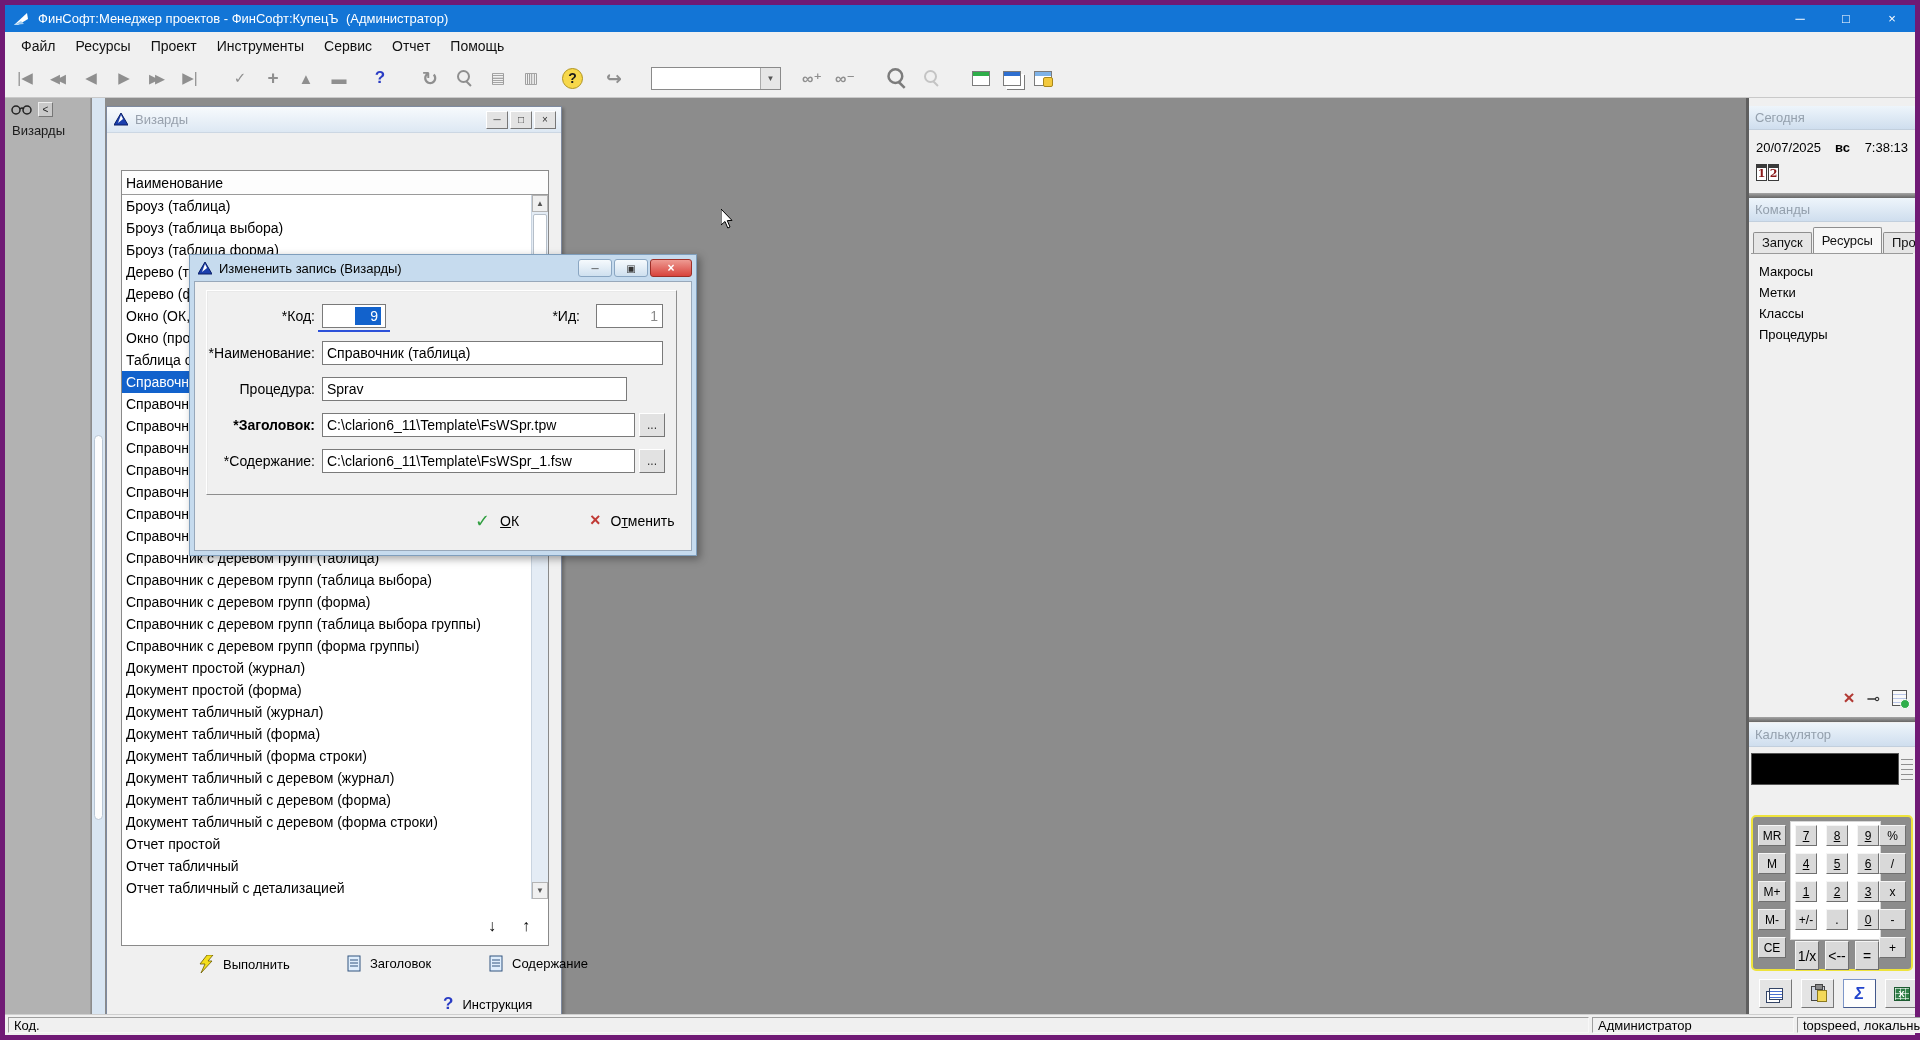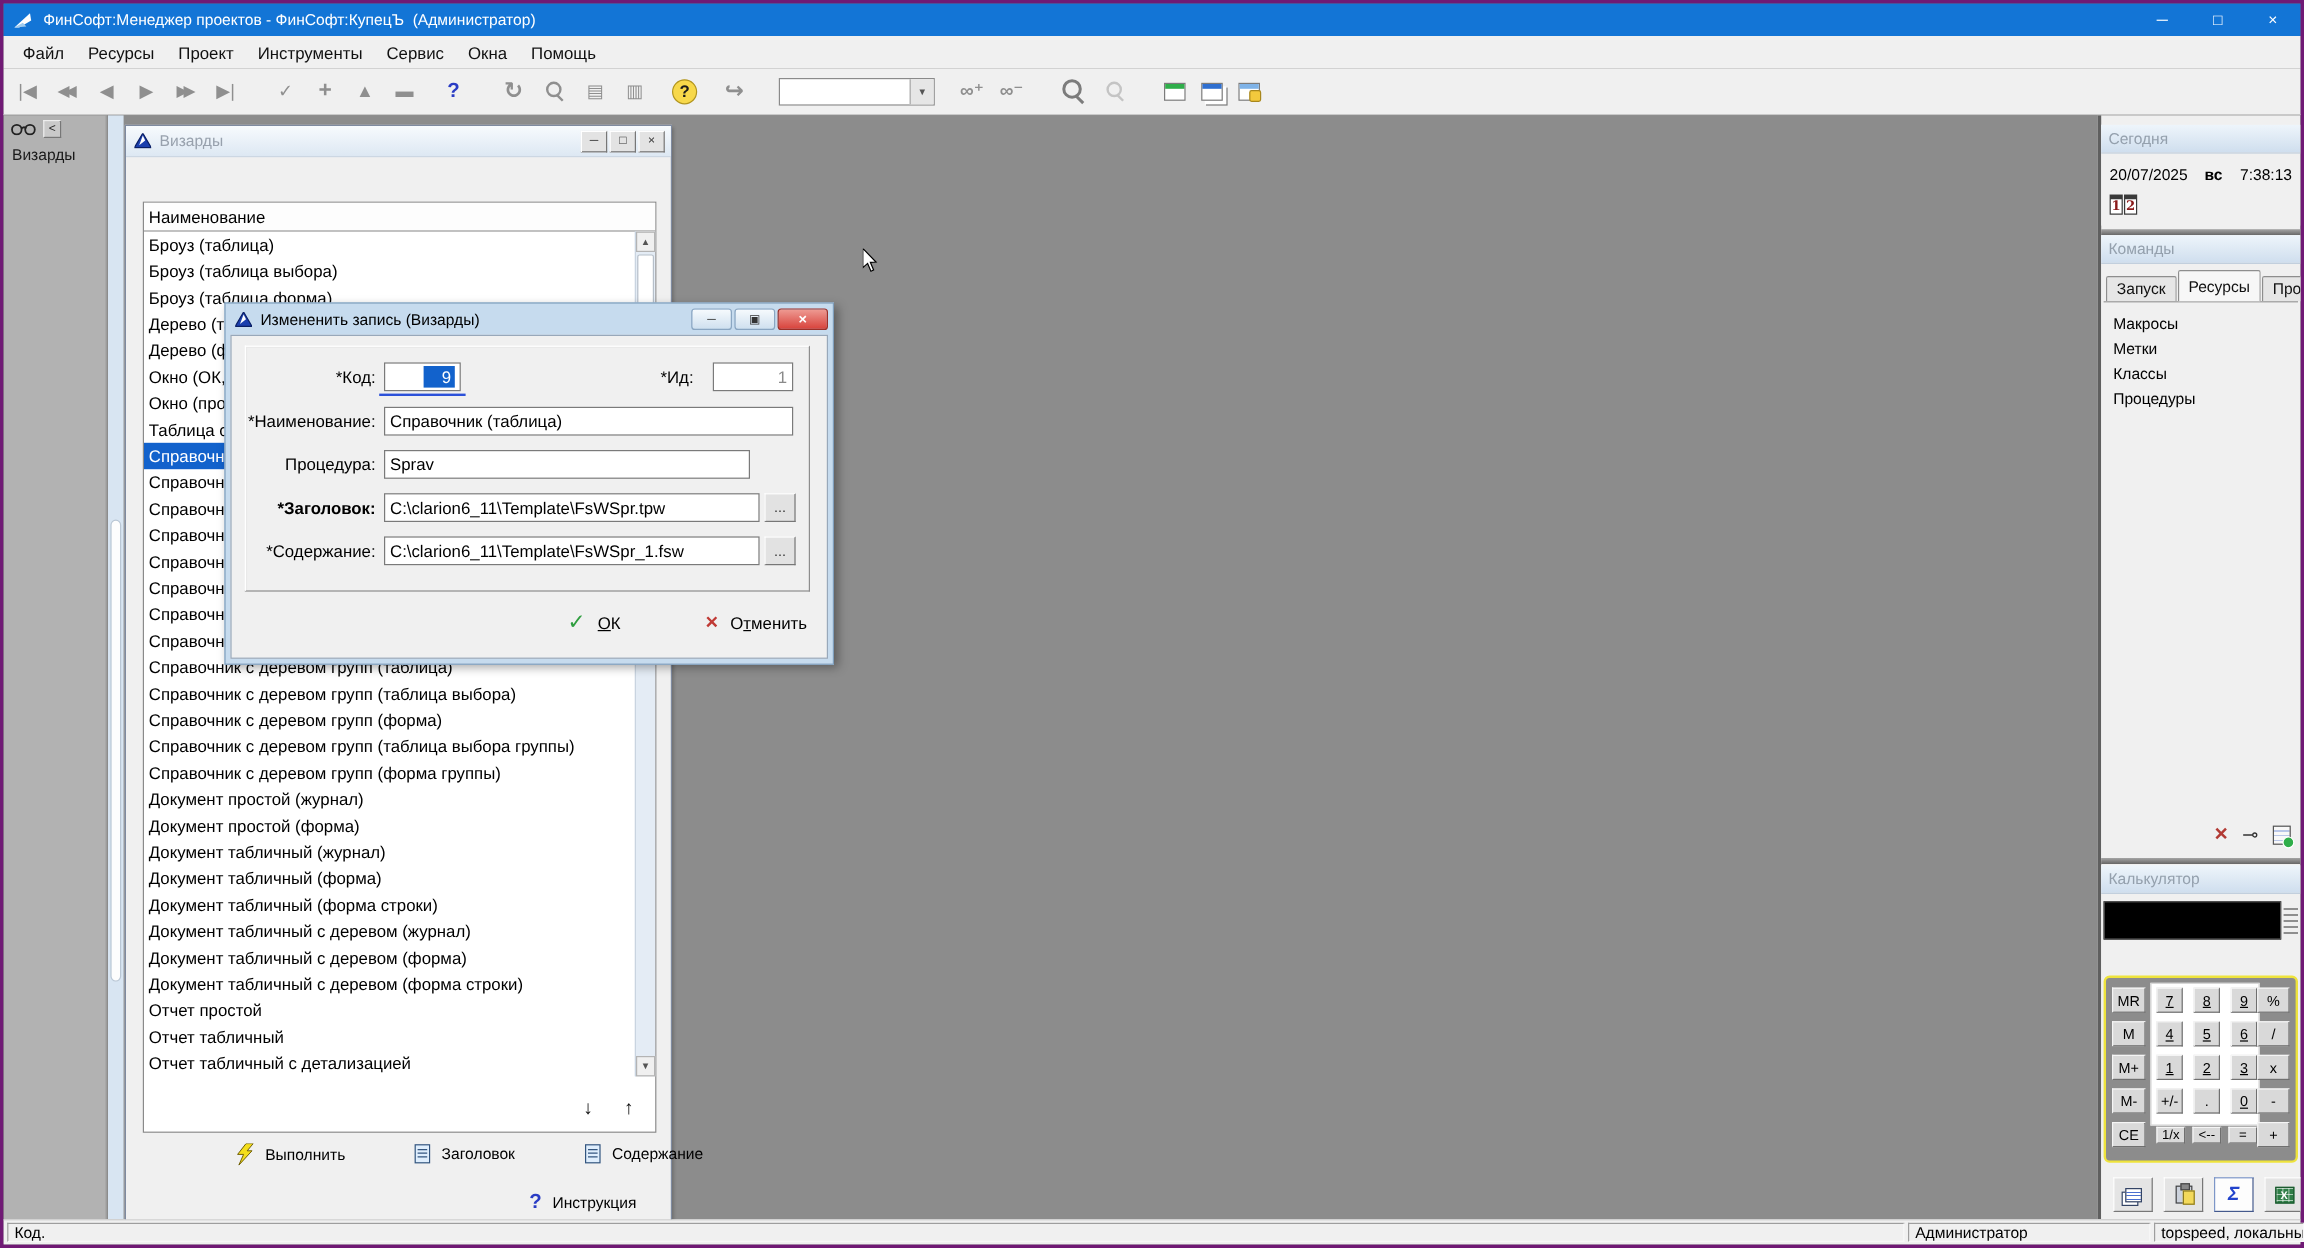--- a/index.html
+++ b/index.html
@@ -1,18 +1,18 @@
 <!DOCTYPE html>
 <html><head>
 <meta charset="utf-8">
 <style>
   * { box-sizing: border-box; margin: 0; padding: 0; }
   html,body { width:1920px; height:1040px; overflow:hidden;
     font-family:"Liberation Sans","DejaVu Sans",sans-serif; background:#fff; }
-  #app { position:absolute; inset:0; border:3px solid #701a75; background:#737373; }
+  #app { position:absolute; inset:0; border:5px solid #701a75; background:#86efac; }
 
   
   .titlebar { position:absolute; left:0; top:0; right:0; height:27px; background:#1375d6;
     color:#fff; display:flex; align-items:center; }
   .titlebar .appicon { width:18px; height:16px; margin-left:7px; }
   .titlebar .title { font-size:13px; margin-left:8px; white-space:pre; }
   .win-controls { margin-left:auto; display:flex; height:100%; }
   .win-ctl { width:46px; height:100%; display:flex; align-items:center; justify-content:center;
     font-size:13px; color:#fff; }
 
@@ -173,21 +173,21 @@
   .calc-bg-white { position:absolute; left:37px; top:4px; width:91px; height:119px;
     background:#fff; border:1px solid #d7d7d7; }
   .cbtn { background:#d9d9d9; border:1px solid; border-color:#f5f5f5 #6f6f6f #6f6f6f #f5f5f5;
     font-size:12px; display:flex; align-items:center; justify-content:center; color:#000; }
   .cbtn.u { text-decoration:underline; }
   .ccol-left { position:absolute; left:5px; top:8px; display:flex; flex-direction:column; gap:7px; }
   .ccol-left .cbtn { width:28px; height:21px; }
   .cdigits { position:absolute; left:42px; top:8px; width:84px; display:flex; flex-wrap:wrap; gap:7px 9px; }
   .cdigits .cbtn { width:22px; height:21px; }
   .cbot { position:absolute; left:42px; top:124px; display:flex; gap:6px; }
-  .cbot .cbtn { width:24px; height:14px; font-size:11px; }
+  .cbot .cbtn { width:24px; height:29px; font-size:14px; }
   .ccol-right { position:absolute; right:5px; top:8px; display:flex; flex-direction:column; gap:7px; }
   .ccol-right .cbtn { width:27px; height:21px; }
   .calc-icons { position:absolute; bottom:6px; left:10px; display:flex; gap:9px; }
   .ibtn { width:33px; height:29px; background:#e4e4e4; border:1px solid; border-color:#fff #777 #777 #fff;
     display:flex; align-items:center; justify-content:center; position:relative; }
   .mi-copy { width:14px; height:12px; background:repeating-linear-gradient(#fff 0 2px,#4a6fd0 2px 3px);
     border:1px solid #334466; box-shadow:-3px 3px 0 -1px #fff, -3px 3px 0 0 #334466; }
   .mi-paste { width:14px; height:15px; background:#ccd2dc; border:1px solid #444; position:relative; }
   .mi-paste::before { content:""; position:absolute; left:3px; top:-3px; width:6px; height:4px;
     background:#888; border:1px solid #444; }
@@ -228,21 +228,21 @@
       </div>
   </div>
 
   <div class="menubar">
 
   <span class="menu-item">Файл</span>
       <span class="menu-item">Ресурсы</span>
       <span class="menu-item">Проект</span>
       <span class="menu-item">Инструменты</span>
       <span class="menu-item">Сервис</span>
-      <span class="menu-item">Окна</span>
+      <span class="menu-item">Отчет</span>
       <span class="menu-item">Помощь</span>
     </div>
 
   <div class="toolbar">
     <span style="display:flex;align-items:center;gap:13px;">
 
     <span class="tb">|◀</span>
         <span class="tb tight">◀◀</span>
         <span class="tb">◀</span>
         <span class="tb">▶</span>

